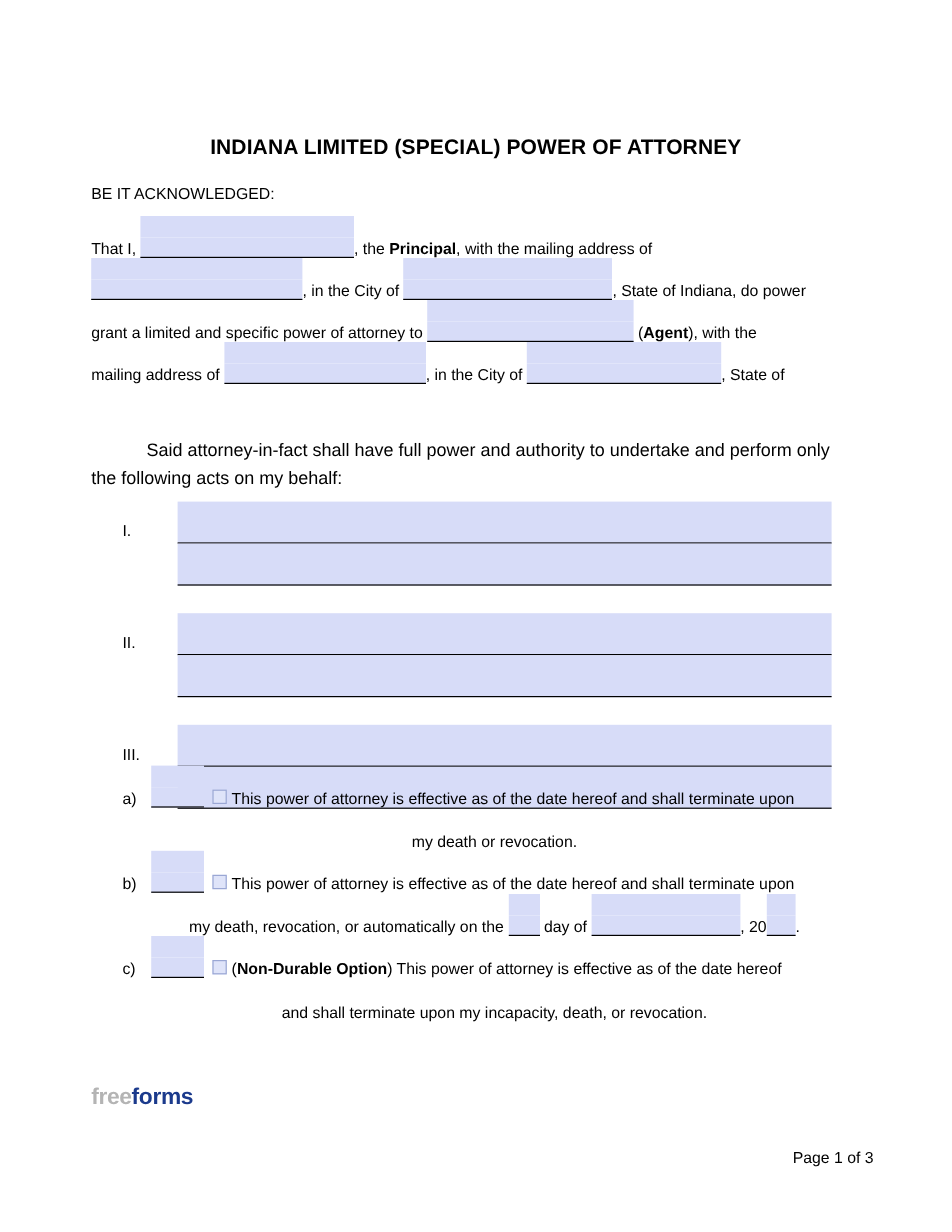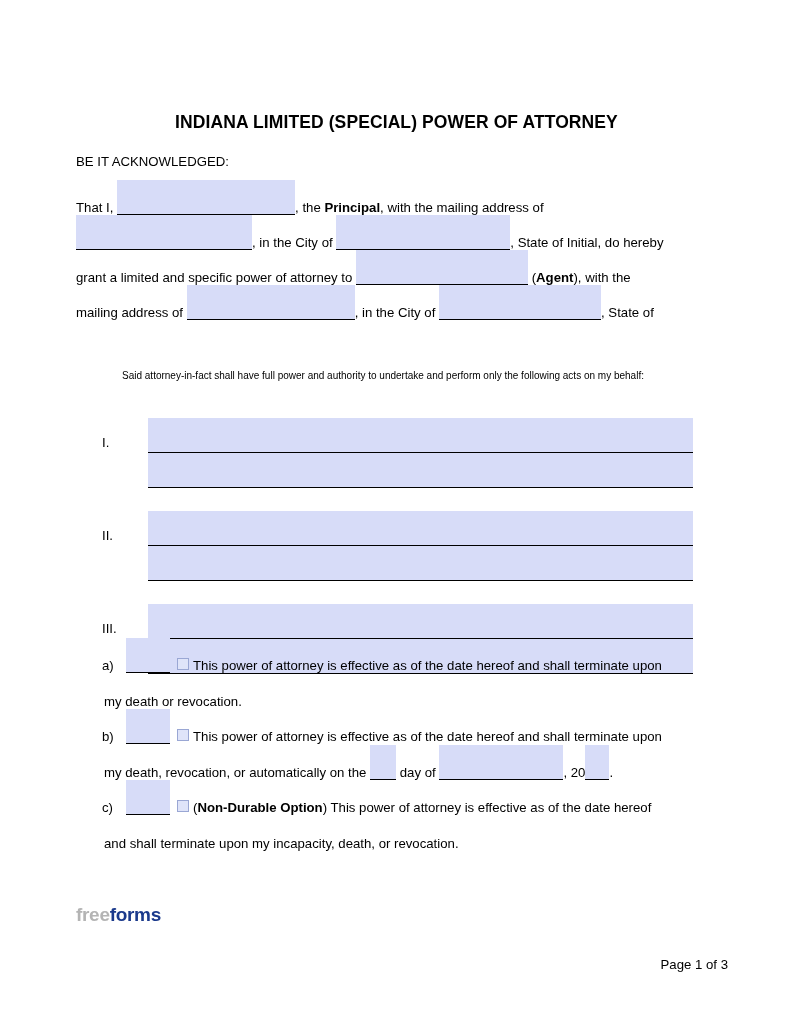--- a/index.html
+++ b/index.html
@@ -82,21 +82,21 @@
   .b-agent     { width: 172px; }
   .b-agentaddr { width: 168px; }
   .b-agentcity { width: 162px; }
 
   
   .para {
     position: absolute;
     left: 76px;
     top: 364px;
     width: 624px;
-    font-size: 10px;
+    font-size: 15px;
     line-height: 23px;
   }
   .para .indent { display: inline-block; width: 46px; }
 
   
   .acts {
     position: absolute;
     left: 76px;
     top: 418px;
     width: 624px;
@@ -143,24 +143,25 @@
     position: absolute;
     left: 26px;
     top: 0;
     line-height: 22px;
   }
   .term-body {
     margin-left: 50px;
     line-height: 22px;
   }
   .term-second {
-    margin-left: 28px;
+    margin-left: 48px;
     line-height: 22px;
     margin-top: 14px;
     white-space: nowrap;
+    text-align: center;
   }
 
   
   .initial-blank {
     display: inline-block;
     position: relative;
     width: 44px;
     height: 16px;
     background: #d7dcf8;
     border-bottom: 1.6px solid #000000;
@@ -224,21 +225,21 @@
 
     <div class="ack-line">BE IT ACKNOWLEDGED:</div>
 
     <div class="flow-line">
       <span>That I,</span>
       <span class="blank b-name"></span><span>, the </span><b>Principal</b><span>, with the mailing address of</span>
     </div>
 
     <div class="flow-line">
       <span class="blank b-address"></span><span>, in the City of</span>
-      <span class="blank b-city"></span><span>, State of Initial, do hereby</span>
+      <span class="blank b-city"></span><span>, State of Indiana, do power</span>
     </div>
 
     <div class="flow-line">
       <span>grant a limited and specific power of attorney to</span>
       <span class="blank b-agent"></span><span> (</span><b>Agent</b><span>), with the</span>
     </div>
 
     <div class="flow-line">
       <span>mailing address of</span>
       <span class="blank b-agentaddr"></span><span>, in the City of</span>

